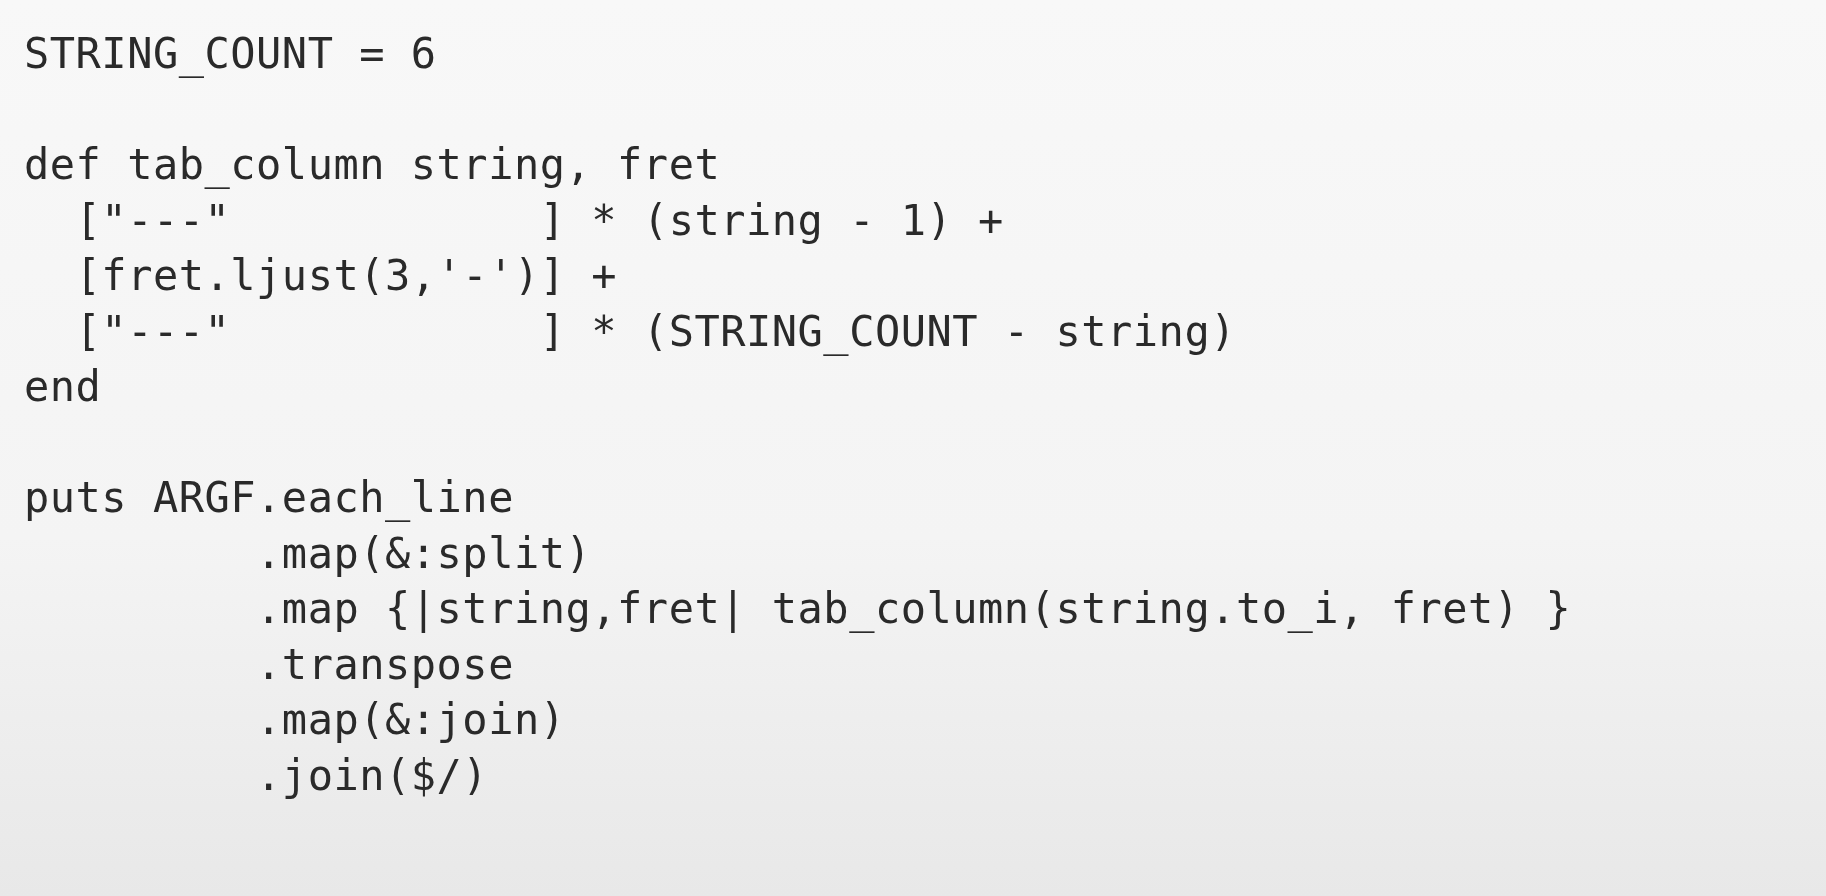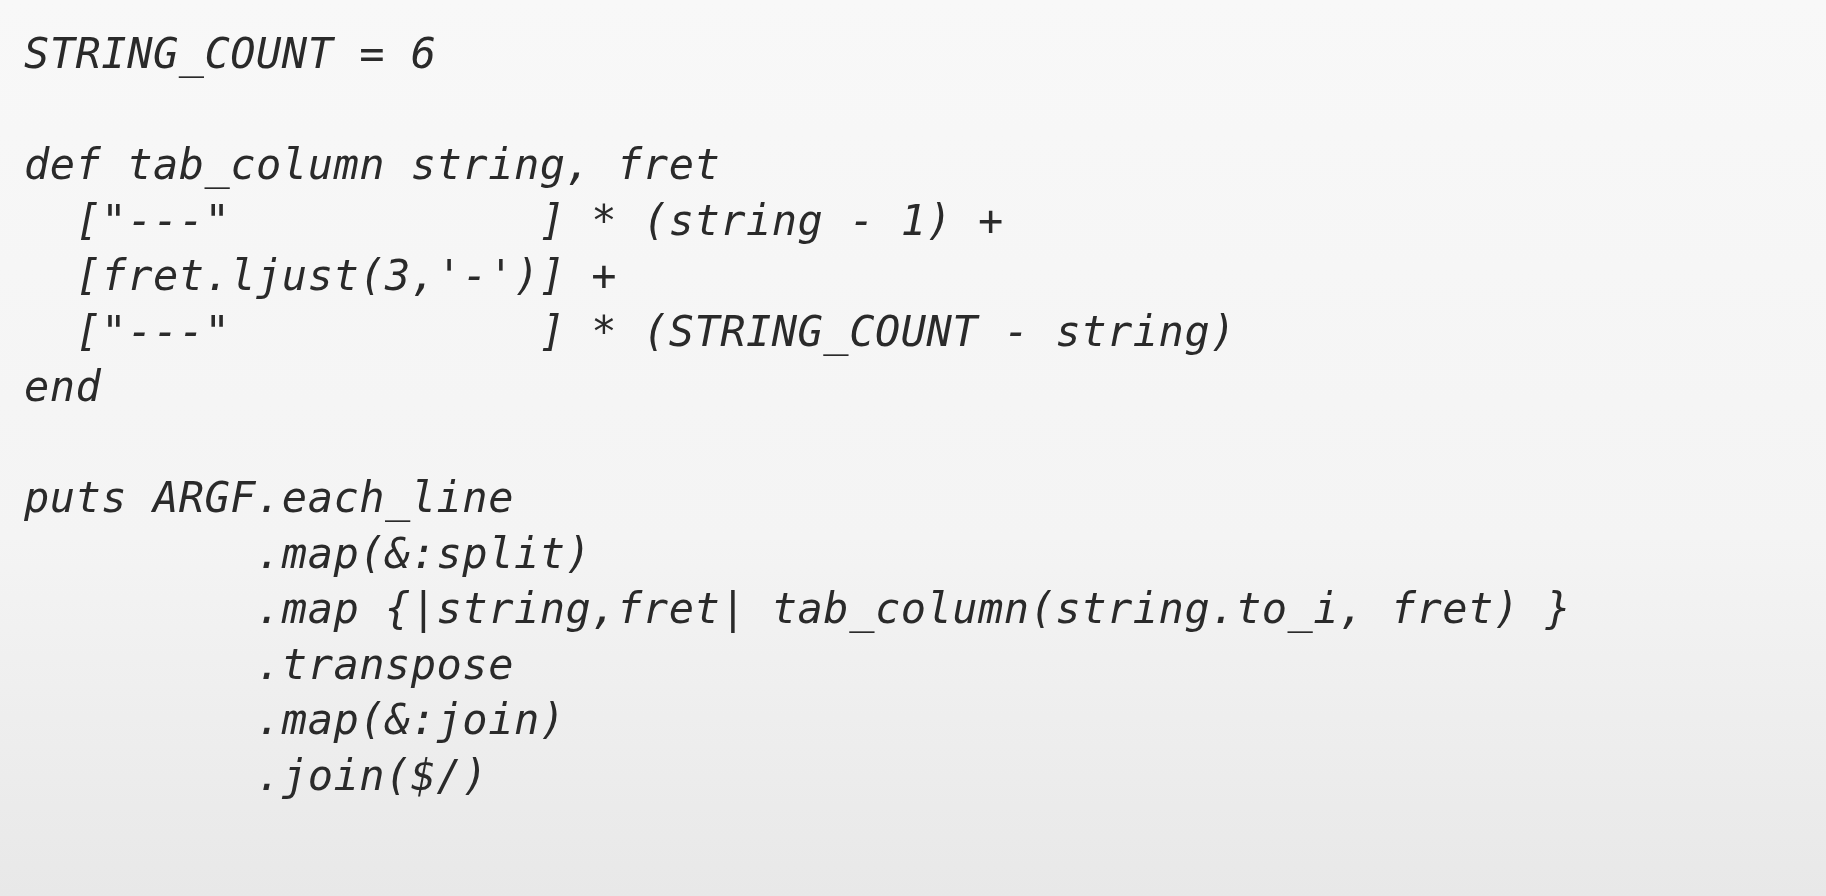--- a/index.html
+++ b/index.html
@@ -1,19 +1,18 @@
 <!DOCTYPE html>
 <html><head>
   <meta charset="utf-8">
   <style>
     * {
       margin: 0;
       padding: 0;
       box-sizing: border-box;
-      font-style: italic;
     }
     body {
       width: 1826px;
       height: 896px;
       background: linear-gradient(to bottom, #f8f8f8 0%, #f4f4f4 60%, #e8e8e8 100%);
       font-family: 'Menlo', 'Monaco', 'Consolas', 'Courier New', monospace;
       font-size: 42px;
       line-height: 1.25;
       color: #2a2a2a;
       padding: 28px 0 0 24px;

